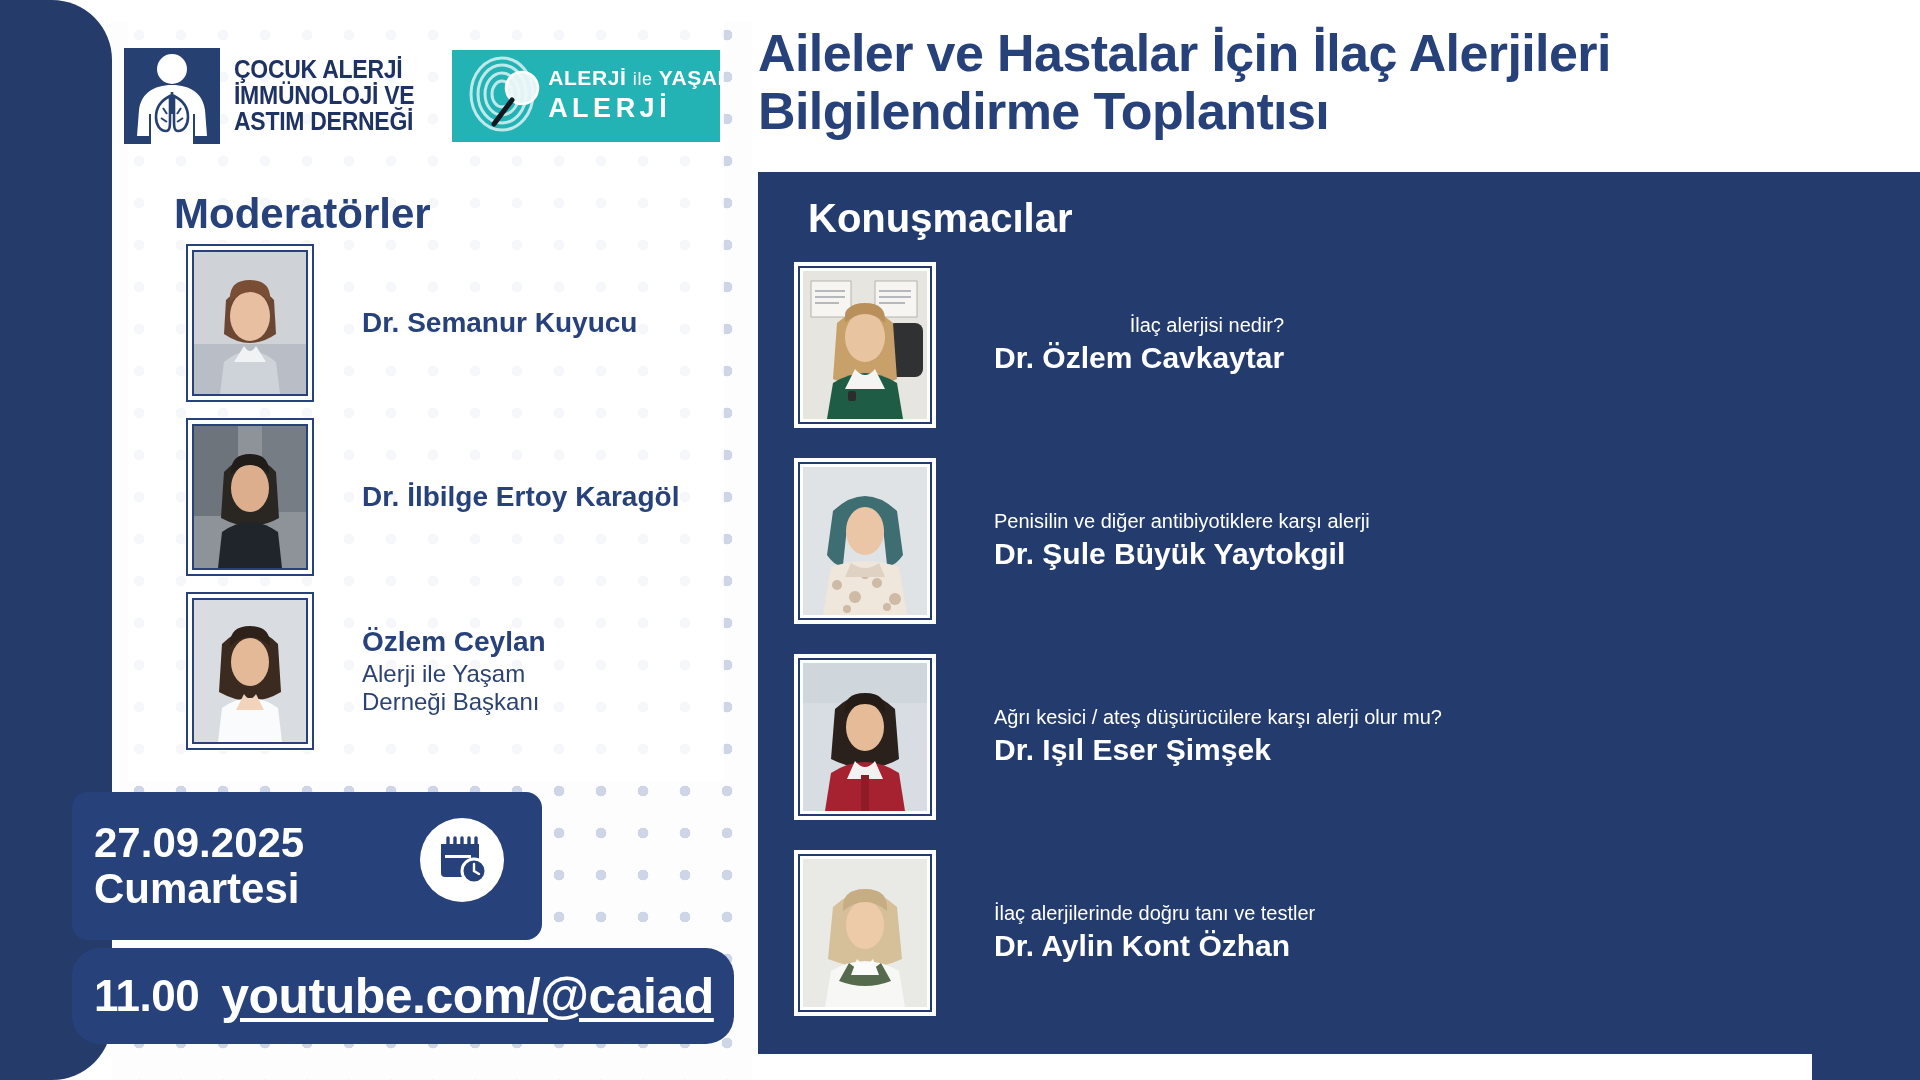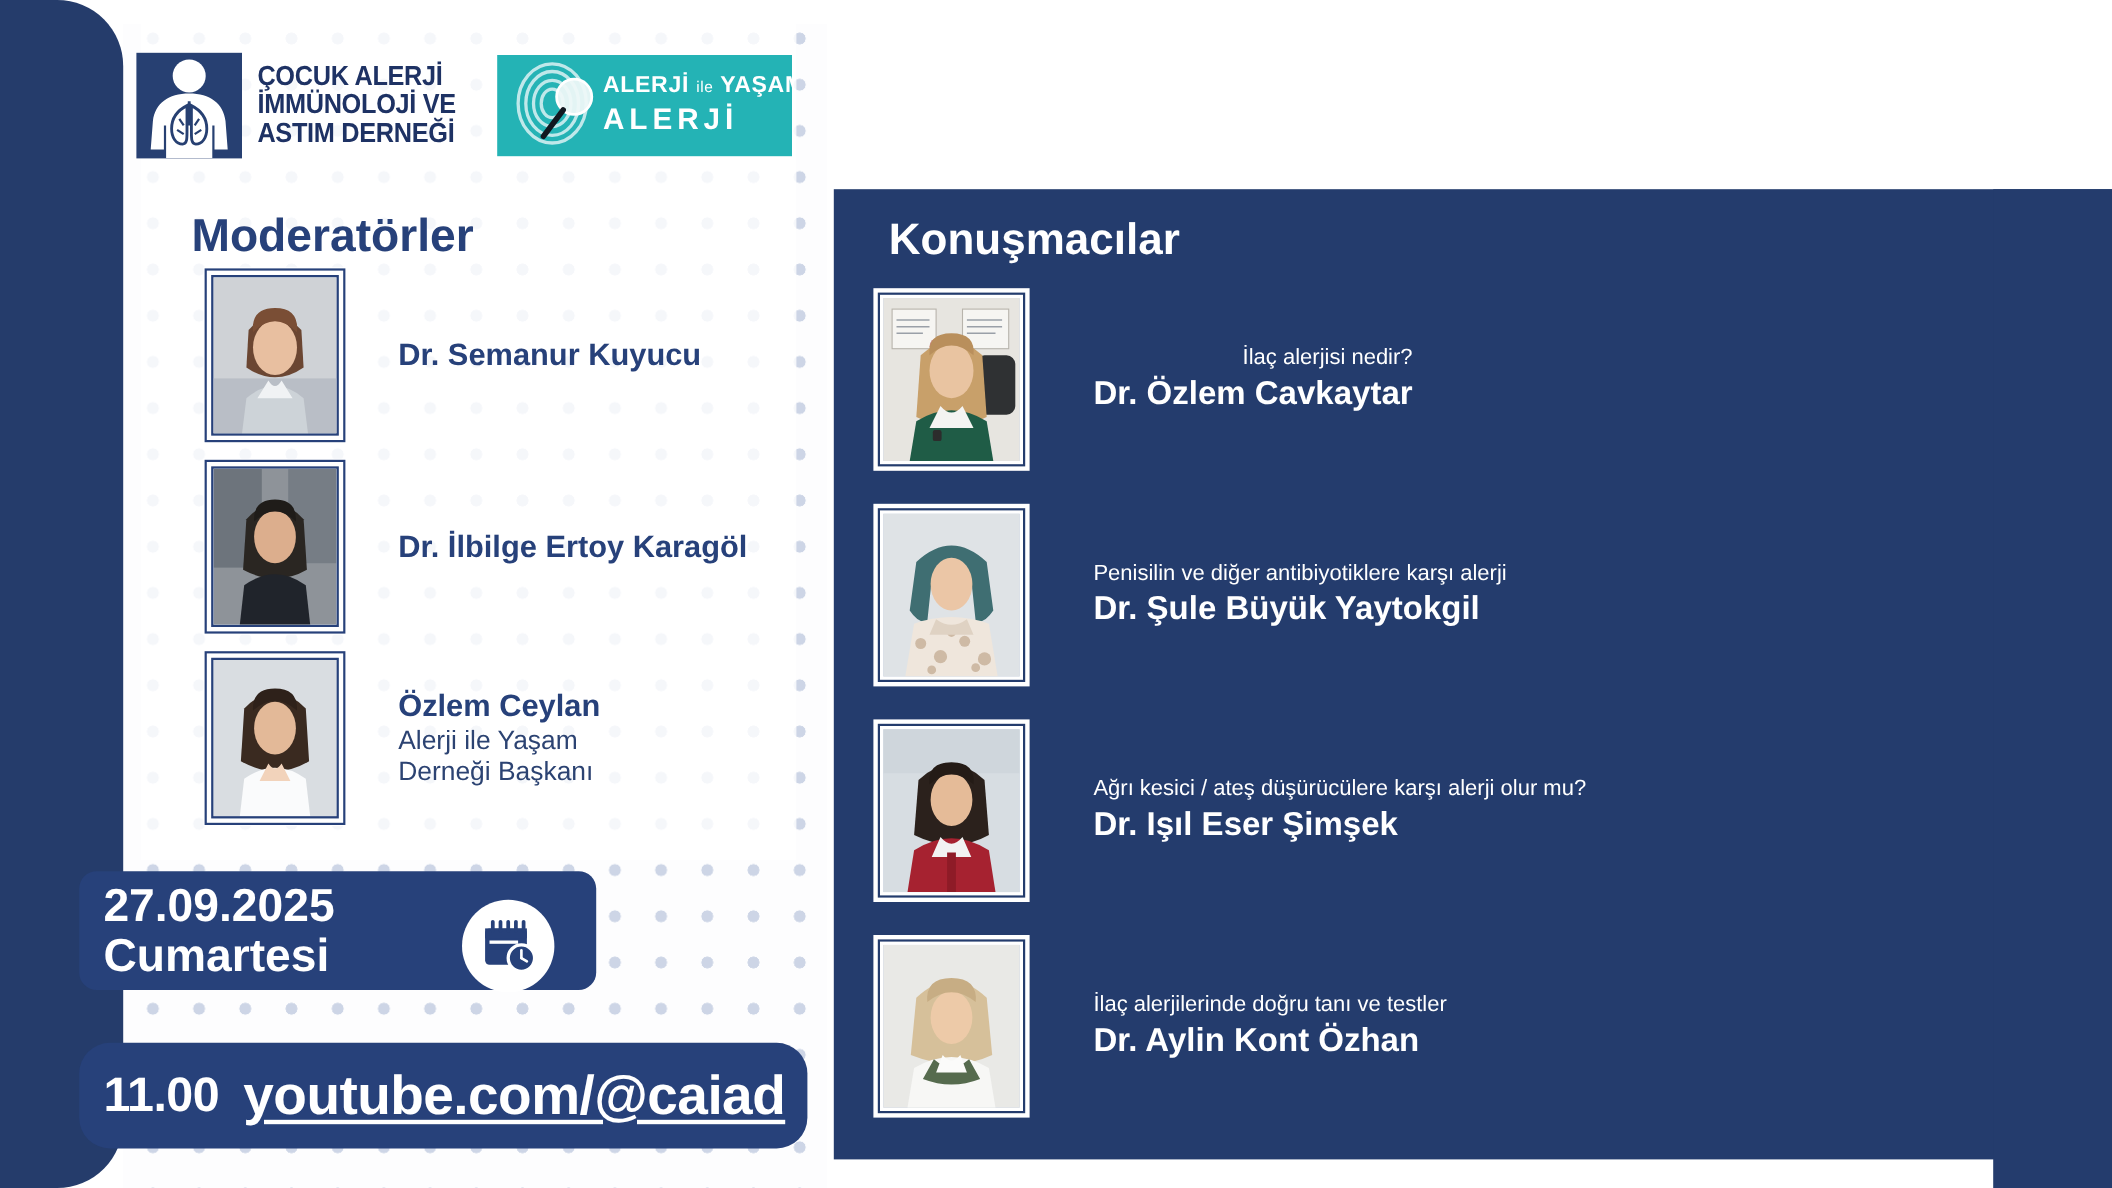--- a/index.html
+++ b/index.html
@@ -125,21 +125,21 @@
     left: 96px;
     top: 16px;
     color: #ffffff;
   }
   .la-line1 {
     font-size: 21px;
     font-weight: bold;
     letter-spacing: 0.6px;
     white-space: nowrap;
   }
-  .la-line1 .sm { font-size: 14px; font-weight: normal; }
+  .la-line1 .sm { font-size: 18px; font-weight: normal; }
   .la-line2 {
     font-size: 27px;
     font-weight: bold;
     letter-spacing: 4.5px;
     margin-top: 3px;
     white-space: nowrap;
   }
 
   
   .main-title {
@@ -207,21 +207,21 @@
     line-height: 1.17;
     margin-top: 2px;
   }
 
   
   .date-pill {
     position: absolute;
     left: 72px;
     top: 792px;
     width: 470px;
-    height: 108px;
+    height: 148px;
     background: #27417a;
     border-radius: 16px;
     display: flex;
     align-items: center;
     z-index: 7;
   }
   .date-text {
     margin-left: 22px;
     color: #ffffff;
     font-size: 42px;
@@ -392,20 +392,21 @@
         <div class="la-line1">
           <span>ALERJİ</span>
           <span class="sm">ile</span>
           <span>YAŞAM</span>
         </div>
         <div class="la-line2">ALERJİ</div>
       </div>
     </div>
   </div>
 
+  <div class="main-title">Aileler ve Hastalar İçin İlaç Alerjileri Bilgilendirme Toplantısı</div>
 
   <div class="moderators-heading">Moderatörler</div>
 
   <div class="mod-list">
 
     <div class="mod-row">
       <div class="photo-frame">
         <div class="inner">
           <svg class="mod-photo" viewBox="0 0 112 142" aria-hidden="true">
             <rect width="112" height="142" fill="#cfd2d6"></rect>

